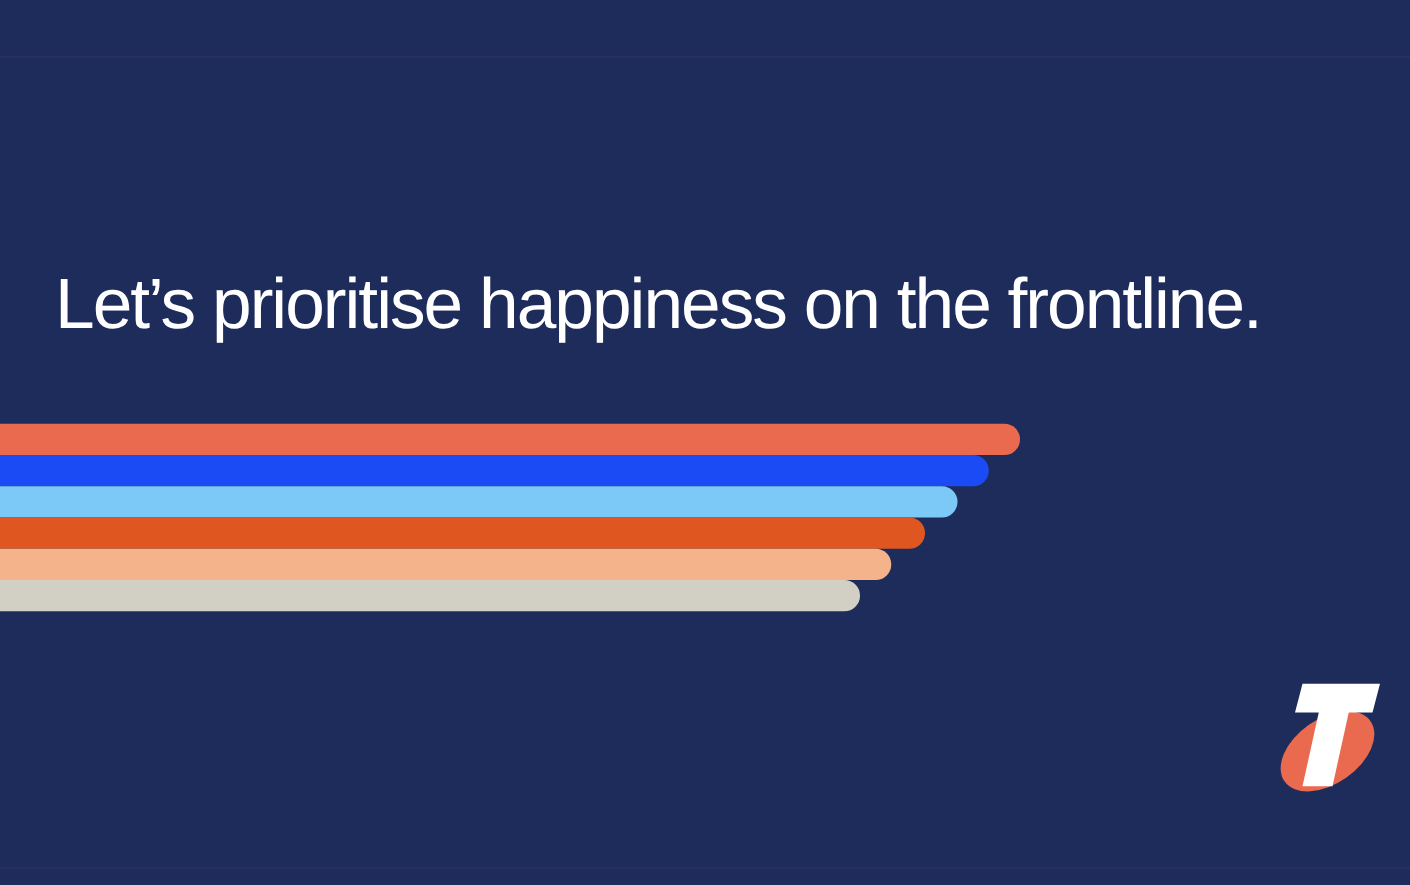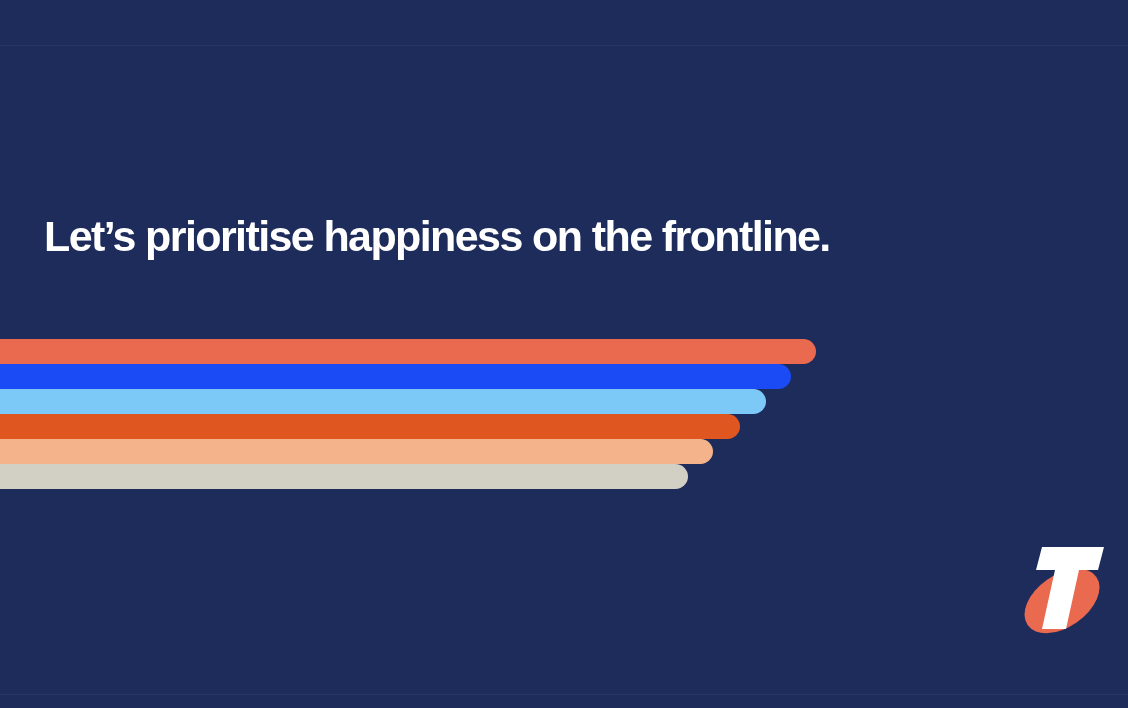--- a/index.html
+++ b/index.html
@@ -36,23 +36,23 @@
 
   
   .headline-wrap {
     position:absolute;
     left:0;
     top:212px;
     width:1128px;
     padding:0 44px;
   }
   .headline {
-    font-size:43px;
+    font-size:57px;
     line-height:1.12;
-    font-weight:700;
+    font-weight:400;
     letter-spacing:-1.6px;
     color:#ffffff;
     white-space:nowrap;
   }
 
   
   .bars {
     position:absolute;
     left:0;
     top:339px;

